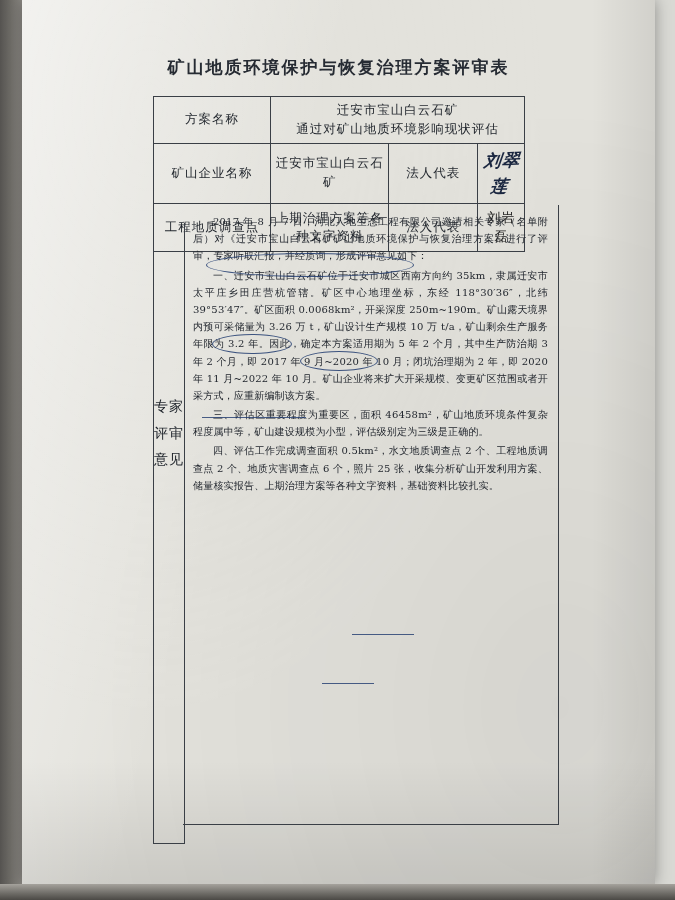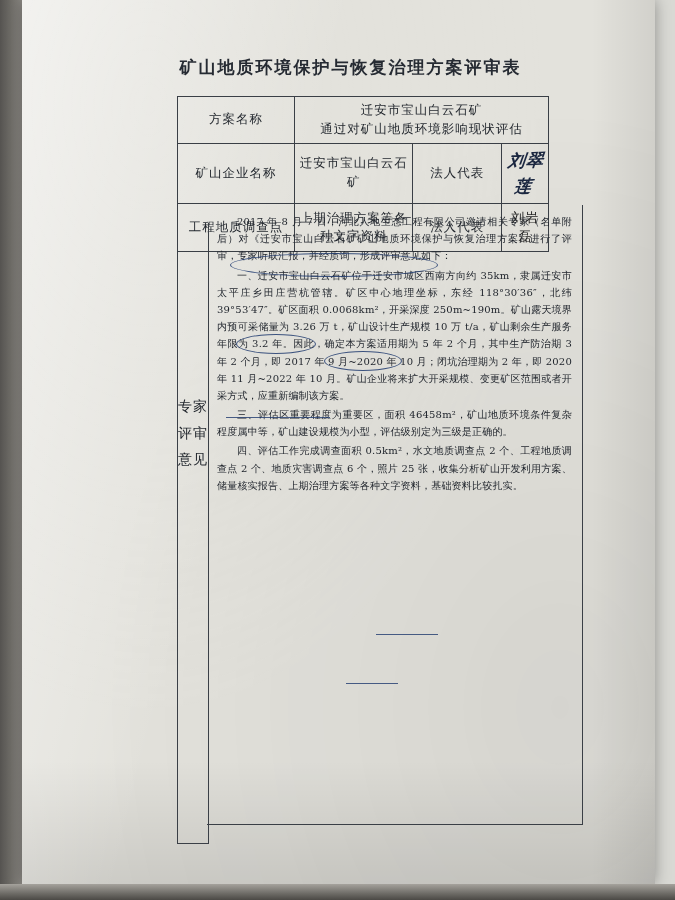--- a/index.html
+++ b/index.html
@@ -53,21 +53,20 @@
       radial-gradient(ellipse at 20% 12%, rgba(255,255,255,0.35), rgba(255,255,255,0) 55%),
       radial-gradient(ellipse at 85% 80%, rgba(0,0,0,0.10), rgba(0,0,0,0) 60%);
     mix-blend-mode: multiply;
     opacity: .55;
   }
 
   .doc {
     position: absolute;
     left: 0; top: 0; right: 0; bottom: 0;
     color: #20252b;
-    margin-left: 24px;
   }
 
   .doc-title {
     position: absolute;
     left: 0; right: 0;
     top: 56px;
     text-align: center;
     font-family: "DejaVu Serif", serif;
     font-size: 17px;
     font-weight: 700;

